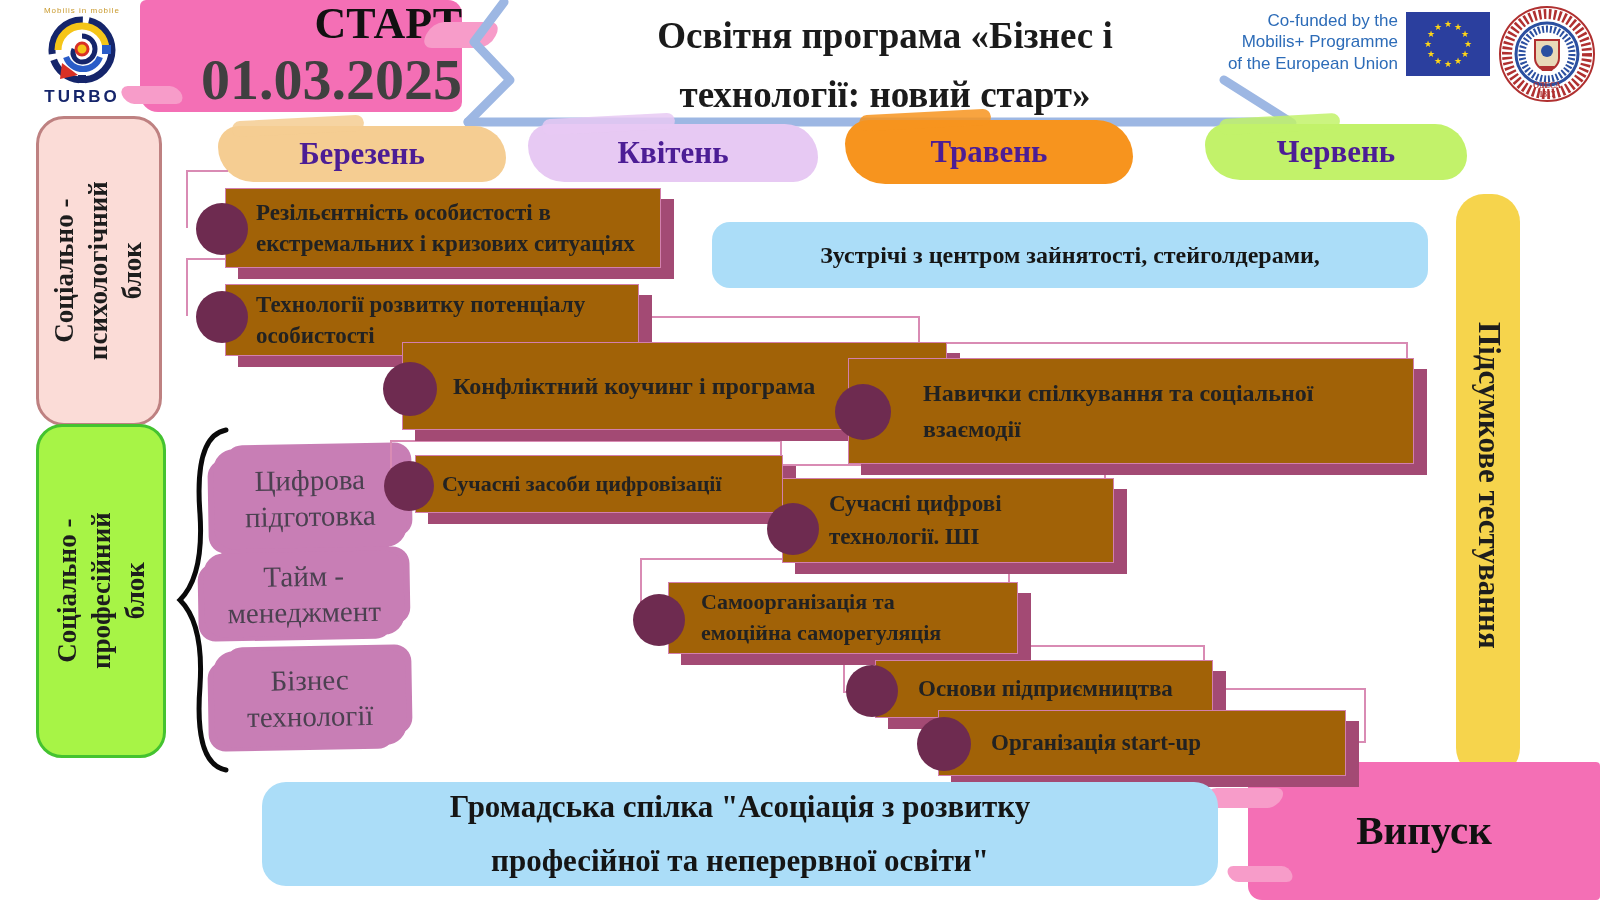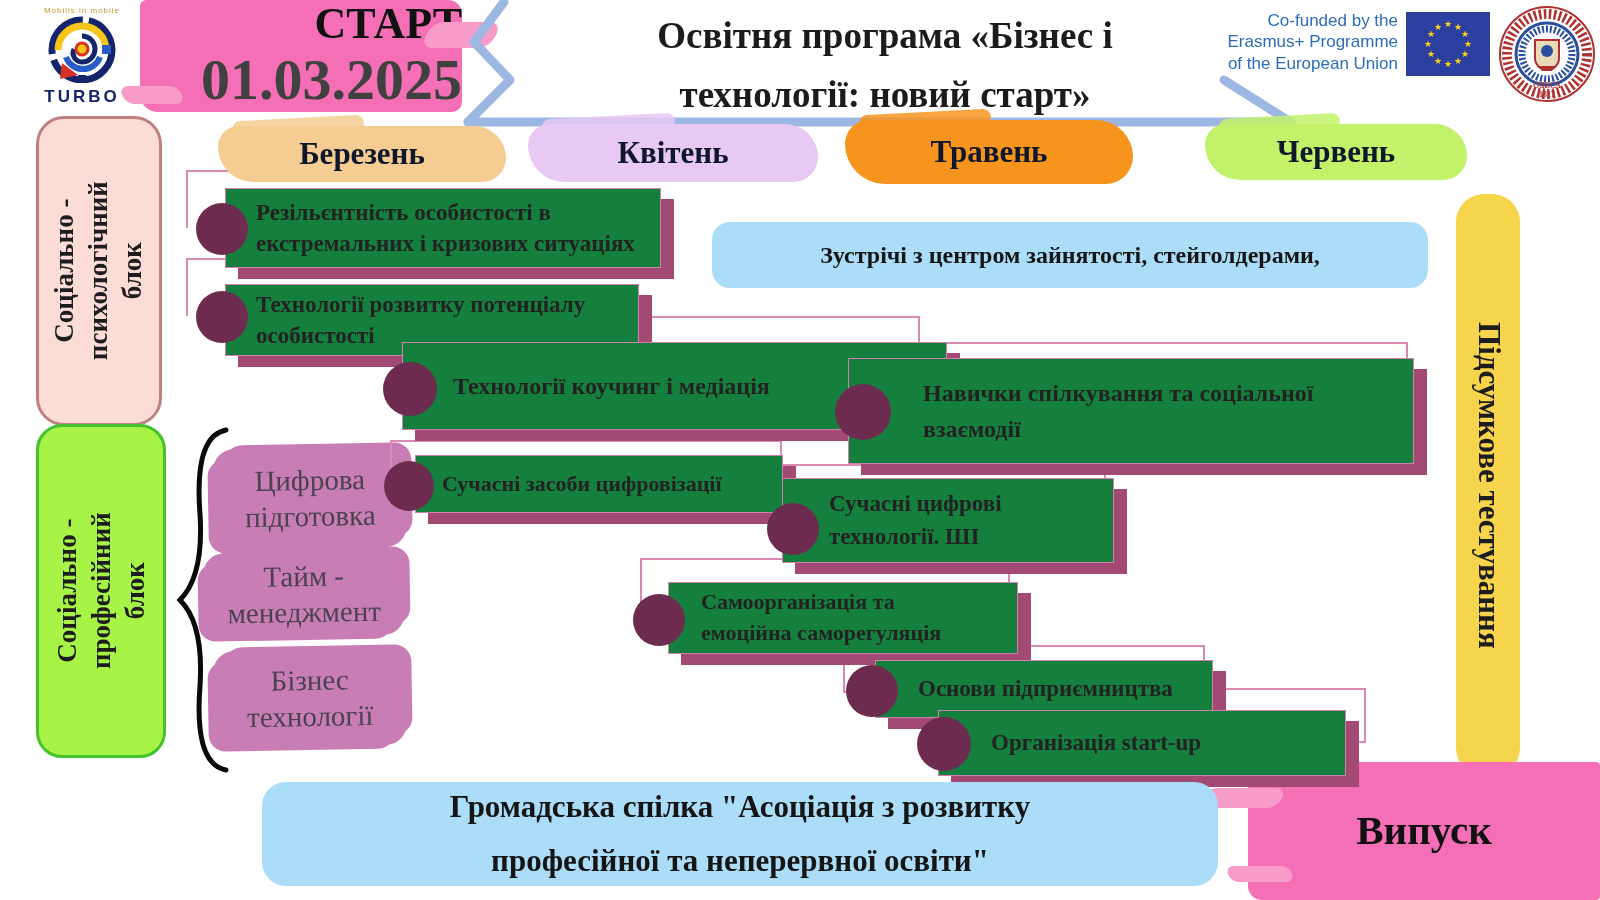--- a/index.html
+++ b/index.html
@@ -27,42 +27,42 @@
   #title-banner-svg { position:absolute; left:438px; top:0px; width:880px; height:136px; }
   #program-title { position:absolute; left:560px; top:6px; width:650px; text-align:center; font-weight:600; font-size:37px; line-height:1.6; color:#1b1b1b; }
 
   #erasmus-text { position:absolute; left:1190px; top:10px; width:208px; text-align:right;
     font-family:"Liberation Sans",sans-serif; font-size:17px; line-height:1.25; color:#2d6cb8; }
   #eu-flag { position:absolute; left:1406px; top:12px; width:84px; height:64px; background:#2b3f9e; }
   #uni-seal { position:absolute; left:1498px; top:4px; width:98px; height:100px; }
 
   
   .month { position:absolute; display:flex; align-items:center; justify-content:center;
-    font-weight:bold; font-size:31px; color:#0f172a; border-radius:26px 40px 30px 44px; }
+    font-weight:bold; font-size:31px; color:#4c1d95; border-radius:26px 40px 30px 44px; }
   .month:before { content:""; position:absolute; left:14px; top:-8px; width:46%; height:16px; background:inherit; border-radius:10px; transform:rotate(-3deg); opacity:.85; }
   #month-0 { left:218px; top:126px; width:288px; height:56px; background:#f5cd92; }
   #month-1 { left:528px; top:124px; width:290px; height:58px; background:#e7c9f3; }
   #month-2 { left:845px; top:120px; width:288px; height:64px; background:#f7941e; }
   #month-3 { left:1205px; top:124px; width:262px; height:56px; background:#c2f26a; }
 
   
   .vblock { position:absolute; display:flex; align-items:center; justify-content:center; }
   .vblock .rot { transform:rotate(-90deg); text-align:center; font-weight:bold; line-height:1.25; white-space:nowrap; }
   #block-psy { left:36px; top:116px; width:126px; height:310px; background:#fbdcd7; border:3px solid #be8181; border-radius:28px; }
   #block-psy .rot { font-size:27px; }
   #block-prof { left:36px; top:424px; width:130px; height:334px; background:#a7f446; border:3px solid #44c32f; border-radius:26px; }
   #block-prof .rot { font-size:27px; }
   #final-test { left:1456px; top:194px; width:64px; height:582px; background:#f6d44c; border-radius:28px; }
   #final-test .rot { transform:rotate(90deg); font-size:31px; }
 
   #brace-svg { position:absolute; left:168px; top:424px; width:62px; height:352px; }
 
   
   .echo { position:absolute; border:2px solid #d98bb4; background:transparent; z-index:1; }
-  .bar { position:absolute; background:#15803d; border:1.5px solid #d37fae;
+  .bar { position:absolute; background:#a16207; border:1.5px solid #d37fae;
     box-shadow:13px 11px 0 #a34a74; z-index:2; display:flex; flex-direction:column; justify-content:center;
     font-weight:bold; color:#222; }
   .bar .line { white-space:nowrap; }
   .bar .dot { position:absolute; background:#6e2b50; border-radius:50%; z-index:3; }
 
   #bar-0 { left:225px; top:188px; width:436px; height:80px; font-size:23px; padding-left:30px; line-height:1.35; }
   #bar-0 .dot { width:52px; height:52px; left:-30px; top:14px; }
   #bar-1 { left:225px; top:284px; width:414px; height:72px; font-size:23px; padding-left:30px; line-height:1.35; }
   #bar-1 .dot { width:52px; height:52px; left:-30px; top:6px; }
   #bar-2 { left:402px; top:342px; width:545px; height:88px; font-size:24px; padding-left:50px; }
@@ -145,21 +145,21 @@
     <line x1="30" y1="122" x2="852" y2="122" stroke="#9db7e3" stroke-width="9" stroke-linecap="round"></line>
     <line x1="786" y1="80" x2="854" y2="123" stroke="#9db7e3" stroke-width="9" stroke-linecap="round"></line>
   </svg>
   <div id="program-title">
     <div>Освітня програма «Бізнес і</div>
     <div>технології: новий старт»</div>
   </div>
 
   <div id="erasmus-text">
     <div>Co-funded by the</div>
-    <div>Erasmus+ Programme</div>
+    <div>Mobilis+ Programme</div>
     <div>of the European Union</div>
   </div>
   <div id="eu-flag">
     <svg width="84" height="64" viewBox="0 0 84 64">
       <g fill="#ffd617" font-size="9" text-anchor="middle">
         <text x="42" y="15">★</text>
           <text x="52" y="18">★</text>
           <text x="59" y="25">★</text>
         <text x="62" y="35">★</text>
           <text x="59" y="45">★</text>
@@ -230,21 +230,21 @@
     <div class="line">Резільєнтність особистості в</div>
     <div class="line">екстремальних і кризових ситуаціях</div>
   </div>
   <div class="bar" id="bar-1">
     <span class="dot"></span>
     <div class="line">Технології розвитку потенціалу</div>
     <div class="line">особистості</div>
   </div>
   <div class="bar" id="bar-2">
     <span class="dot"></span>
-    <div class="line">Технології коучинг і медіація</div>
+    <div class="line">Конфліктний коучинг і програма</div>
   </div>
   <div class="bar" id="bar-3">
     <span class="dot"></span>
     <div class="line">Навички спілкування та соціальної</div>
     <div class="line">взаємодії</div>
   </div>
   <div class="bar" id="bar-4">
     <span class="dot"></span>
     <div class="line">Сучасні засоби цифровізації</div>
   </div>

